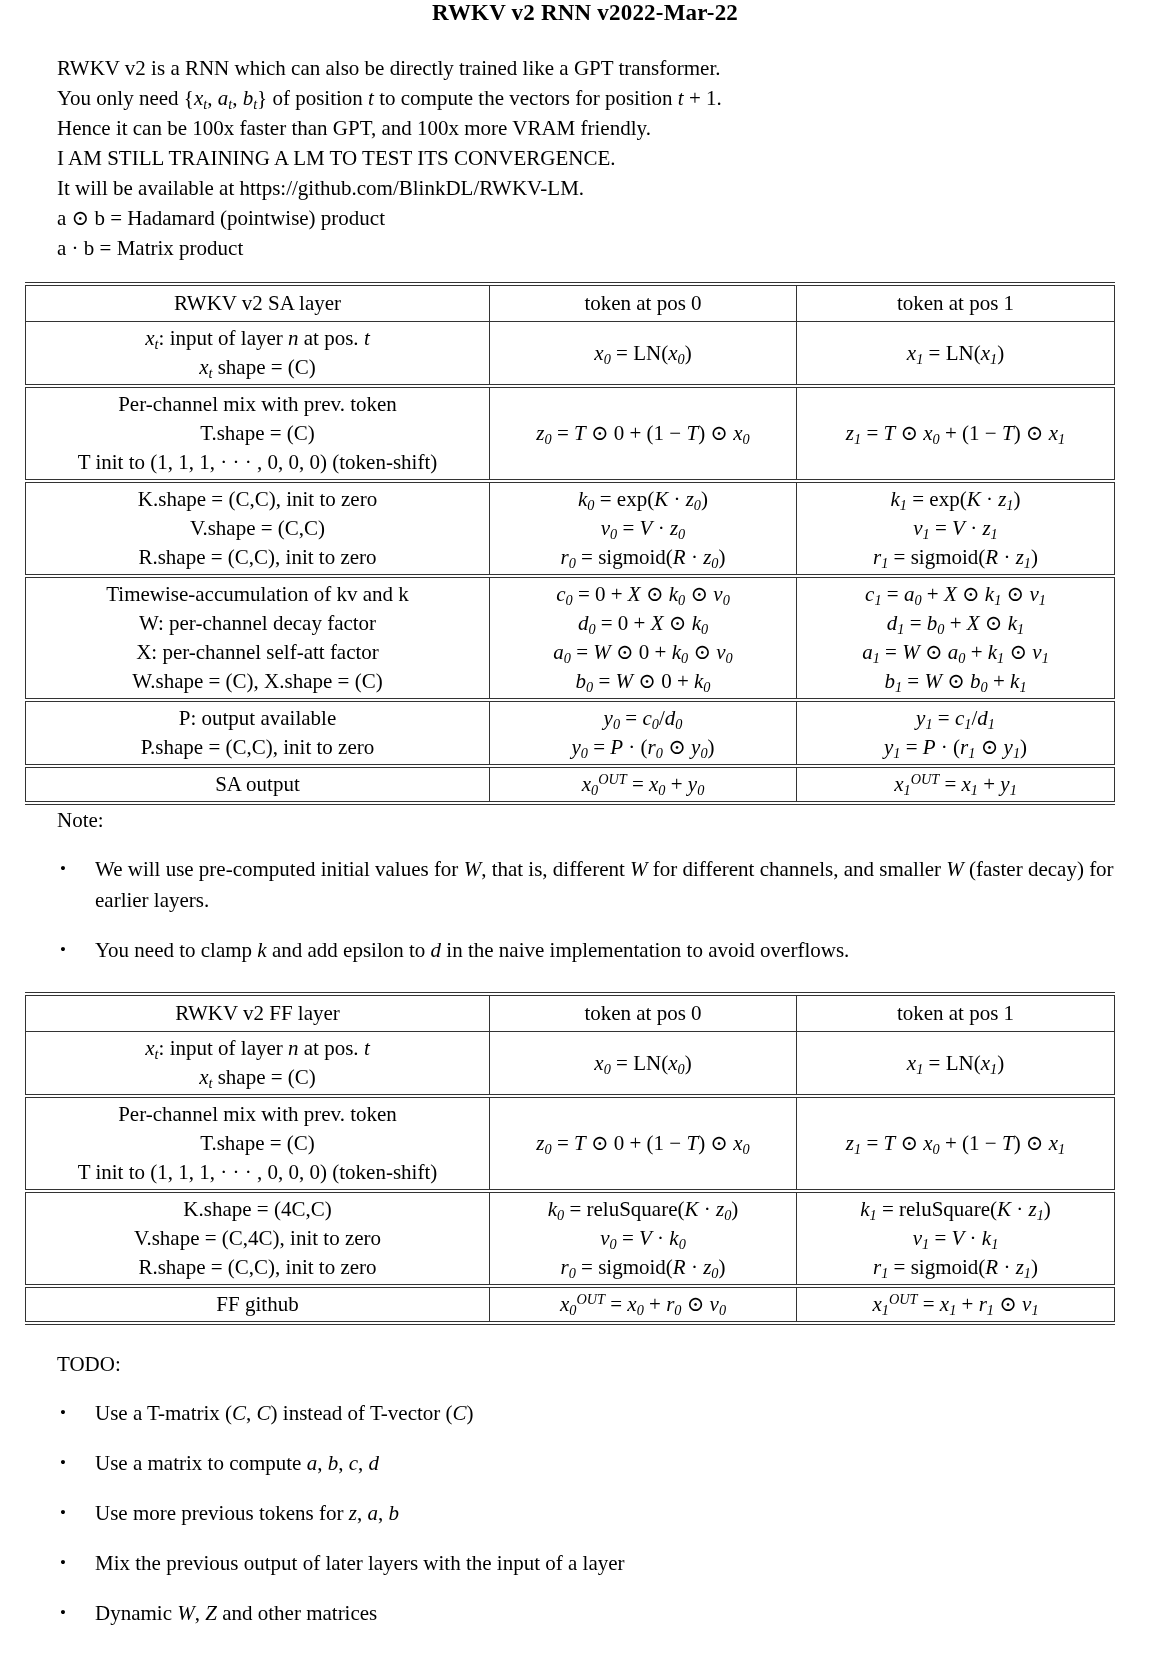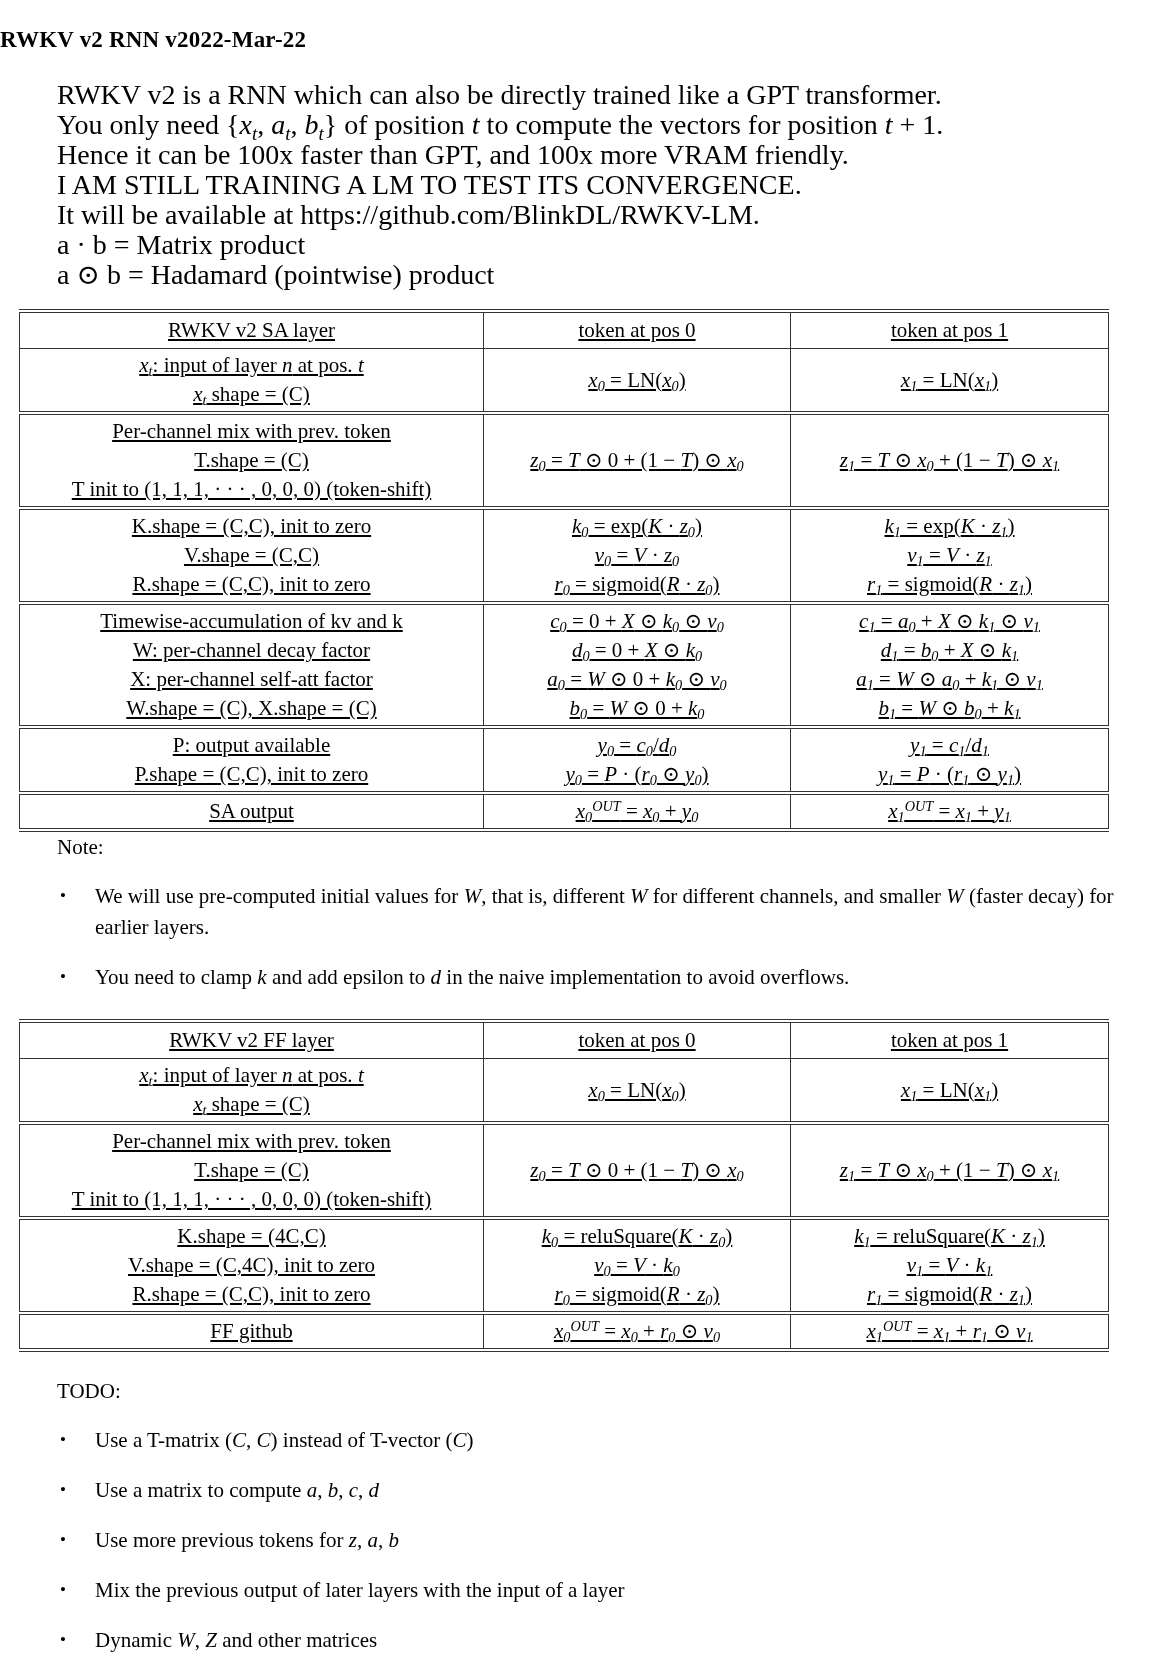--- a/index.html
+++ b/index.html
@@ -1,27 +1,27 @@
 <!DOCTYPE html>
 <html><head>
 <meta charset="utf-8">
 <style>
   html,body{margin:0;padding:0;background:#ffffff;}
   .page{position:relative;width:1170px;height:1674px;background:#fff;color:#000;
         font-family:"Liberation Serif","DejaVu Serif",serif;overflow:hidden;}
-  .title{padding-top:27px;text-align:left;font-size:23px;font-weight:700;letter-spacing:.2px;}
-  .intro{margin:27px 0 0 57px;font-size:28px;line-height:30px;}
+  .title{text-align:center;font-size:23px;font-weight:700;letter-spacing:.2px;}
+  .intro{margin:27px 0 0 57px;font-size:21px;line-height:30px;}
   .iline{white-space:nowrap;}
   .mi{font-style:italic;}
   sub,sup{font-size:68%;line-height:0;}
   sub{vertical-align:-0.3em;}
   sup{vertical-align:0.5em;}
-  table.eqtable{border-collapse:collapse;table-layout:fixed;width:1089px;margin:19px 0 0 19px;
+  table.eqtable{border-collapse:collapse;table-layout:fixed;width:1089px;margin:19px 0 0 25px;
         font-size:21px;border-top:4px double #333;border-bottom:4px double #333;
-        border-left:1px solid #333;border-right:1px solid #333;text-decoration:underline;}
+        border-left:1px solid #333;border-right:1px solid #333;}
   .eqtable col.c1{width:464px;}
   .eqtable col.c2{width:307px;}
   .eqtable col.c3{width:318px;}
   .eqtable th,.eqtable td{border-left:1px solid #333;border-right:1px solid #333;
         text-align:center;vertical-align:middle;padding:2px 6px;font-weight:400;}
   .eqtable thead th{border-bottom:1px solid #333;height:31px;}
   .eqtable tbody td{border-bottom:4px double #333;}
   .eqtable tbody tr:last-child td{border-bottom:none;}
   .tline{line-height:29px;white-space:nowrap;}
   .sec{margin-left:57px;font-size:21px;}
@@ -39,22 +39,22 @@
 <div class="page">
 
   <div class="title">RWKV v2 RNN v2022-Mar-22</div>
 
   <div class="intro">
     <div class="iline">RWKV v2 is a RNN which can also be directly trained like a GPT transformer.</div>
     <div class="iline">You only need {<span class="mi">x<sub>t</sub></span>, <span class="mi">a<sub>t</sub></span>, <span class="mi">b<sub>t</sub></span>} of position <span class="mi">t</span> to compute the vectors for position <span class="mi">t</span> + 1.</div>
     <div class="iline">Hence it can be 100x faster than GPT, and 100x more VRAM friendly.</div>
     <div class="iline">I AM STILL TRAINING A LM TO TEST ITS CONVERGENCE.</div>
     <div class="iline">It will be available at https://github.com/BlinkDL/RWKV-LM.</div>
+    <div class="iline">a ⊙ b = Hadamard (pointwise) product</div>
     <div class="iline">a · b = Matrix product</div>
-    <div class="iline">a ⊙ b = Hadamard (pointwise) product</div>
   </div>
 
   <table class="eqtable">
     <colgroup>
         <col class="c1">
         <col class="c2">
         <col class="c3">
       </colgroup>
     <thead>
       <tr>

